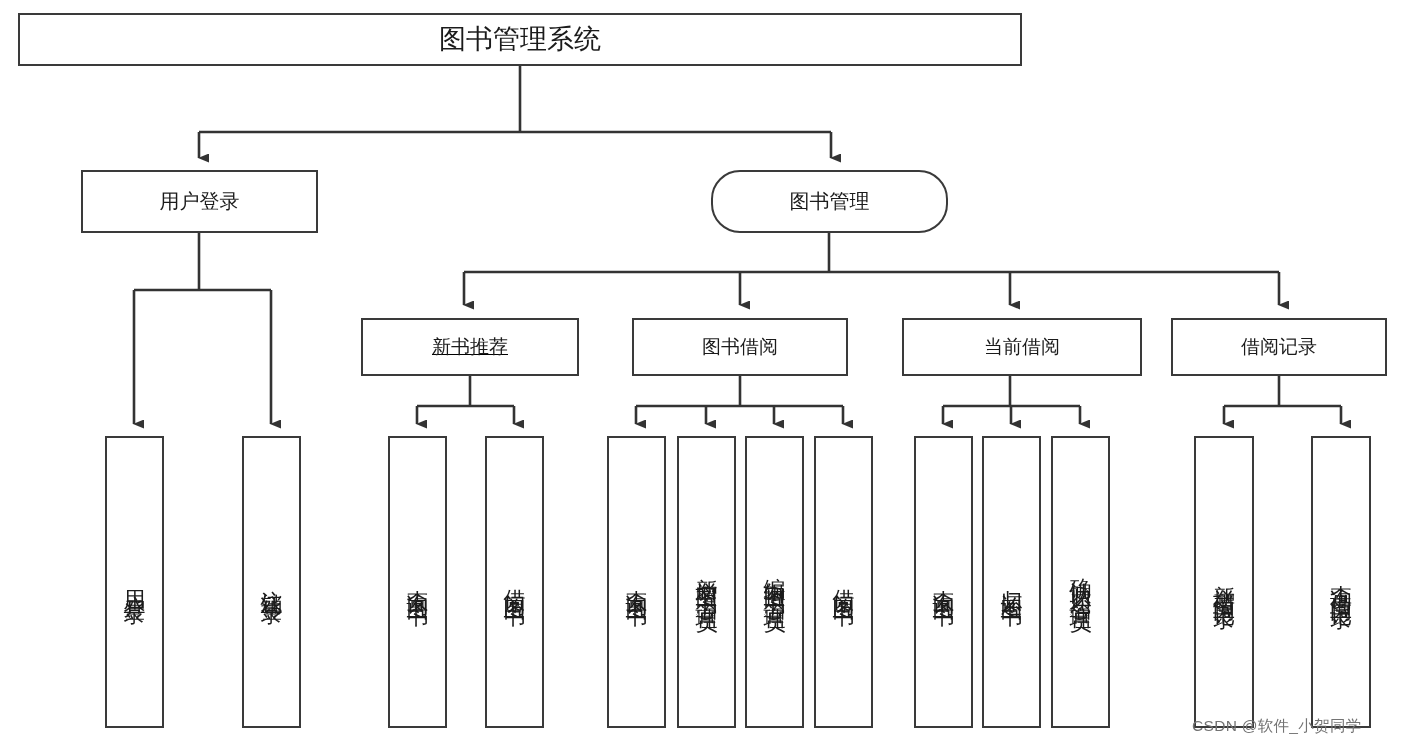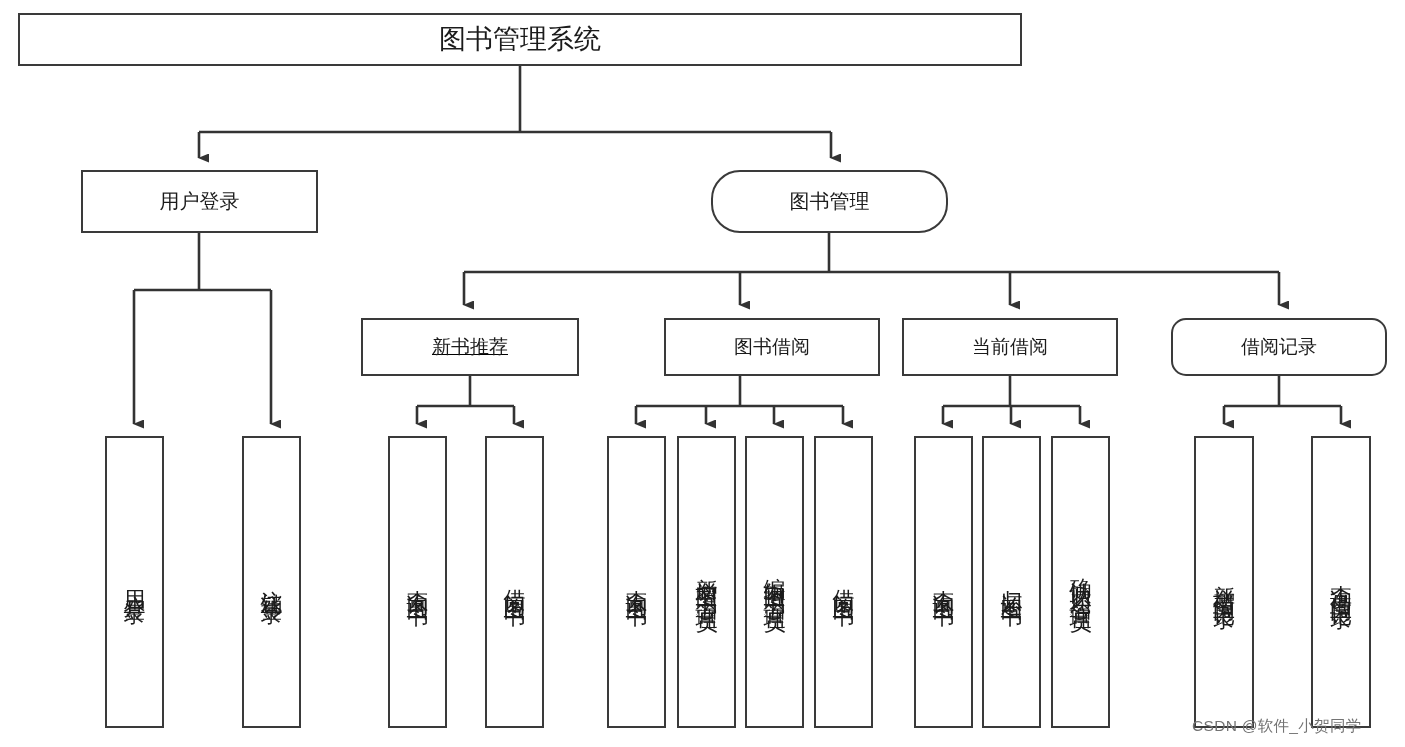--- a/index.html
+++ b/index.html
@@ -89,27 +89,27 @@
   <div class="node lvl2" style="left:81px;top:170px;width:237px;height:63px;">
     <span class="label">用户登录</span>
   </div>
   <div class="node lvl2" style="left:711px;top:170px;width:237px;height:63px;border-radius:29px;">
     <span class="label">图书管理</span>
   </div>
 
   <div class="node lvl3" style="left:361px;top:318px;width:218px;height:58px;text-decoration:underline;">
     <span class="label">新书推荐</span>
   </div>
-  <div class="node lvl3" style="left:664px;top:318px;width:216px;height:58px;">
+  <div class="node lvl3" style="left:632px;top:318px;width:216px;height:58px;">
     <span class="label">图书借阅</span>
   </div>
-  <div class="node lvl3" style="left:902px;top:318px;width:216px;height:58px;">
+  <div class="node lvl3" style="left:902px;top:318px;width:240px;height:58px;">
     <span class="label">当前借阅</span>
   </div>
-  <div class="node lvl3" style="left:1171px;top:318px;width:216px;height:58px;border-radius:15px;">
+  <div class="node lvl3" style="left:1171px;top:318px;width:216px;height:58px;">
     <span class="label">借阅记录</span>
   </div>
 
   <div class="node leaf" style="left:105px;top:436px;width:59px;height:292px;">
     <span class="label">用户登录</span>
   </div>
   <div class="node leaf" style="left:242px;top:436px;width:59px;height:292px;">
     <span class="label">注销登录</span>
   </div>
 

